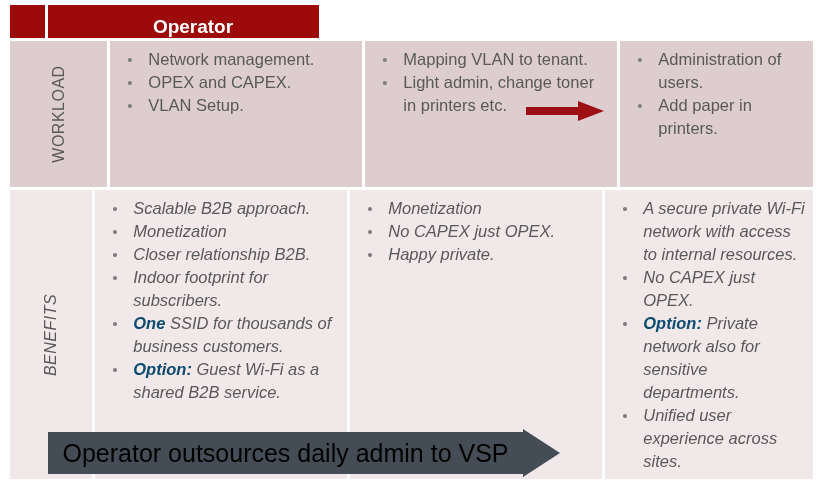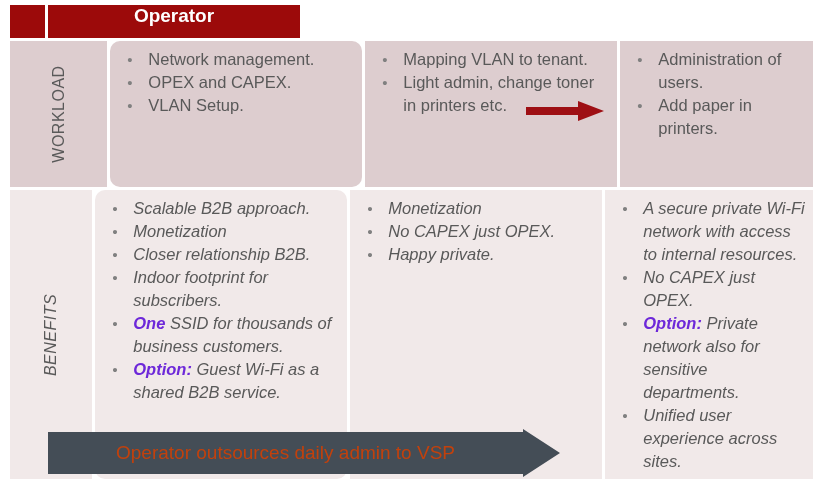--- a/index.html
+++ b/index.html
@@ -39,23 +39,24 @@
     display: flex;
     height: 33px;
     flex: 0 0 33px;
   }
   .hdr-cell {
     background: #9c0a0a;
     color: #ffffff;
     font-weight: bold;
     font-size: 19px;
     display: flex;
-    align-items: flex-start;
+    align-items: flex-end;
     justify-content: center;
     letter-spacing: 0px;
+    padding-left: 19px;
   }
   .hdr-corner {
     flex: 0 0 35px;
     background: #9c0a0a;
     margin-right: 3px;
   }
   .hdr-operator { flex: 0 0 252px; margin-right: 3px; }
   .hdr-b2b      { flex: 0 0 252px; margin-right: 3px; }
   .hdr-tenant   { flex: 1 1 auto; }
 
@@ -81,21 +82,21 @@
     font-size: 16px;
     color: #595959;
     letter-spacing: 0.5px;
   }
 
   .content-cell {
     position: relative;
     padding: 7px 6px 6px 6px;
     box-sizing: border-box;
   }
-  .cell-operator { flex: 0 0 252px; margin-right: 3px; border-radius: 10px; }
+  .cell-operator { flex: 0 0 252px; margin-right: 3px; }
   .cell-b2b      { flex: 0 0 252px; margin-right: 3px; }
   .cell-tenant   { flex: 1 1 auto; }
 
   
   .row-workload .label-cell,
   .row-workload .content-cell { background: #ddcdcf; }
   .row-benefits .label-cell,
   .row-benefits .content-cell { background: #f1e9e9; font-style: italic; }
 
   
@@ -116,21 +117,21 @@
     content: "•";
     position: absolute;
     left: 11px;
     top: 0;
     color: #808080;
     font-size: 15px;
     line-height: 23px;
   }
   ul.bullets li b {
     font-weight: bold;
-    color: #6d28d9;
+    color: #0c4a6e;
   }
 
   
   #handoff-arrow {
     position: absolute;
     left: 526px;
     top: 100px;
     width: 78px;
     height: 22px;
     pointer-events: none;
@@ -149,22 +150,22 @@
   }
   #banner-text {
     position: absolute;
     left: 48px;
     top: 429px;
     width: 475px;
     height: 48px;
     display: flex;
     align-items: center;
     justify-content: center;
-    color: #c2410c;
-    font-size: 19px;
+    color: #000000;
+    font-size: 25px;
     pointer-events: none;
   }
 </style>
 </head>
 <body>
 
 <div id="slide">
 
   <div id="matrix">
 

